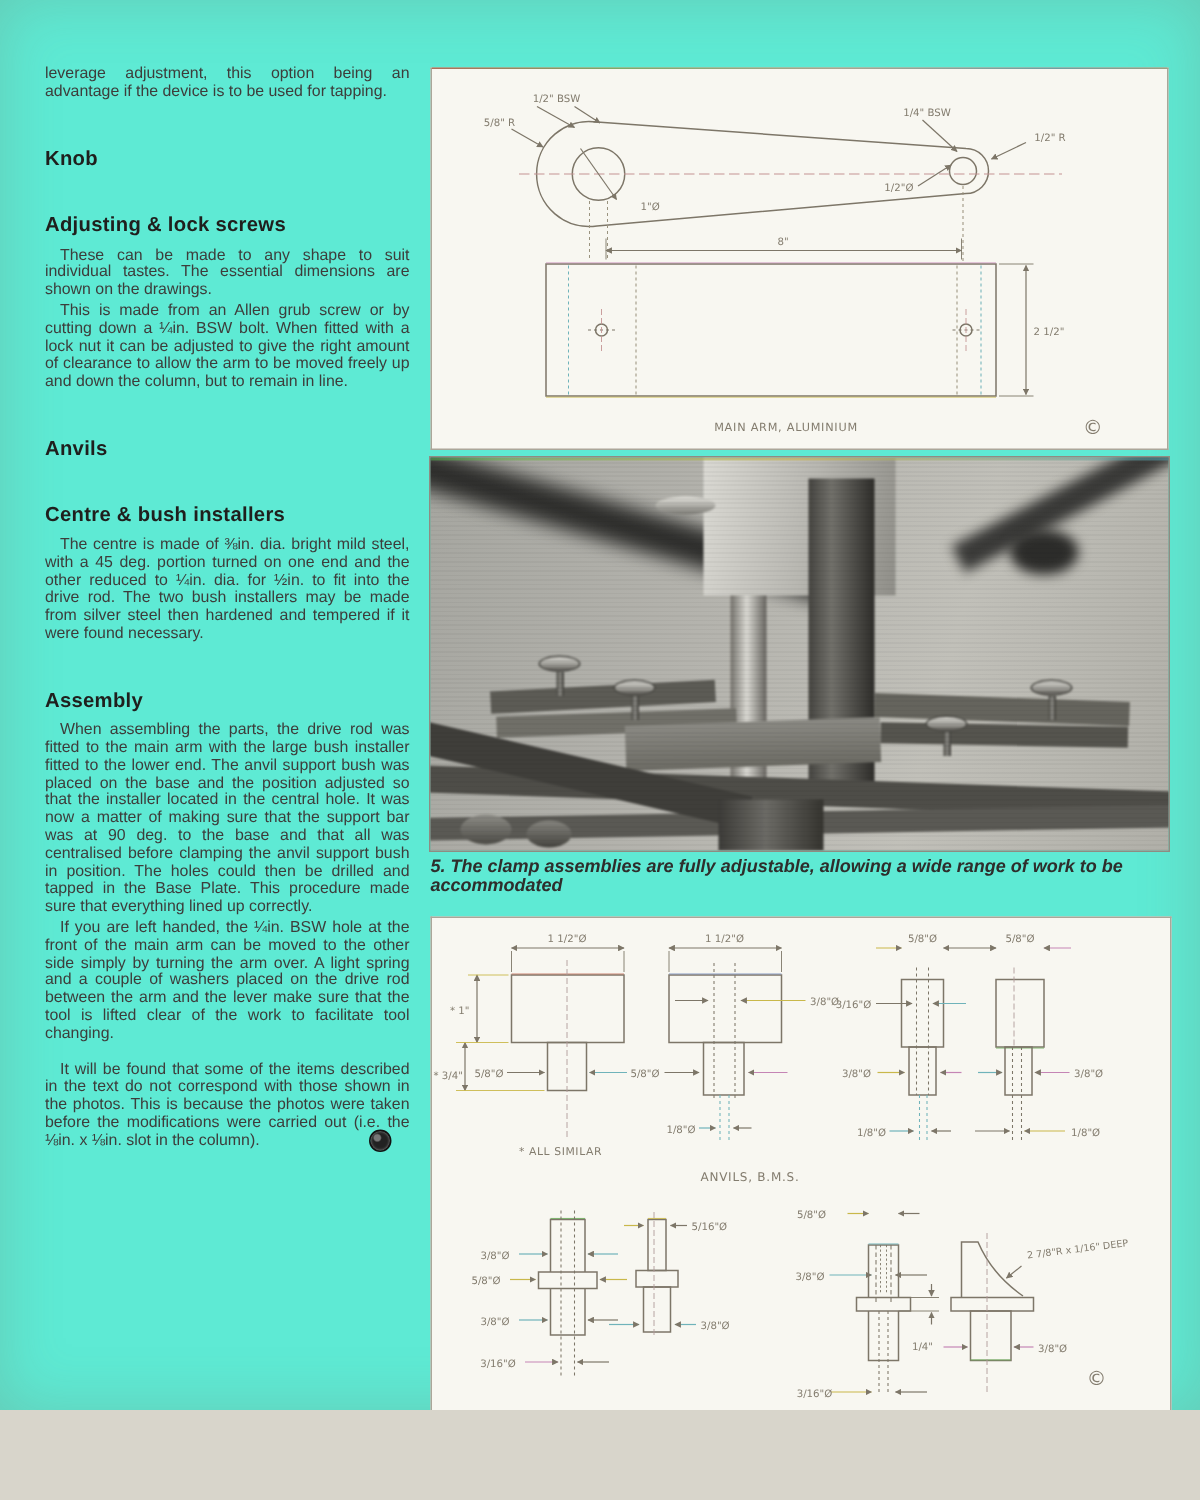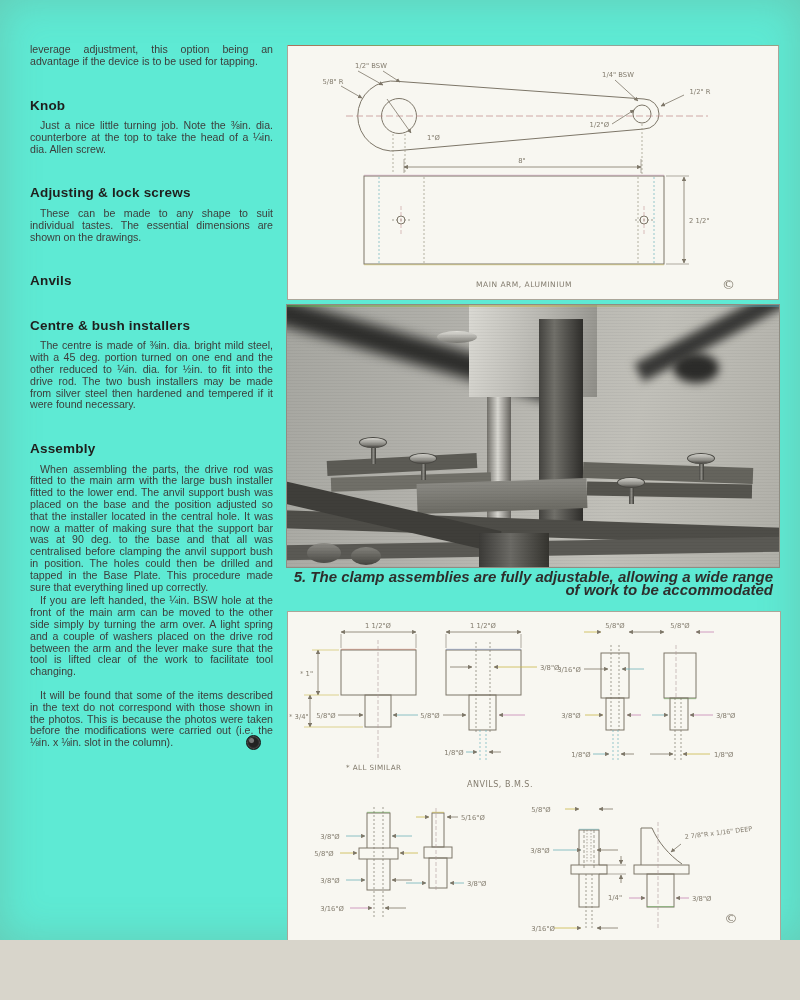--- a/index.html
+++ b/index.html
@@ -34,40 +34,40 @@
   .photo::after{content:"";position:absolute;inset:0;z-index:8;pointer-events:none;
          background:repeating-linear-gradient(0deg,rgba(0,0,0,.035) 0 1px,transparent 1px 3px);}
   .ph{position:absolute;}
   .soft{filter:blur(.7px);}
   .blur6{filter:blur(6px);}
   .blur4{filter:blur(4px);}
   .screwhead{width:26px;height:9px;border-radius:50%;
      background:linear-gradient(180deg,#d6d5cf,#8b8a84 70%,#55534e);border:1px solid #4a4944;}
   .screwstem{width:5px;height:16px;background:linear-gradient(90deg,#4a4944,#8b8a84,#3a3934);margin:0 auto;}
   
-  .caption{position:absolute;left:287px;top:571px;width:486px;font-size:15px;line-height:12.5px;
-           font-weight:bold;font-style:italic;color:#2e2e2c;text-align:right;}
+  .caption{position:absolute;left:287px;top:571px;width:486px;font-size:12px;line-height:12.5px;
+           font-weight:bold;font-style:italic;color:#2e2e2c;}
   
   .footer-l{position:absolute;left:47px;top:957px;font-size:10px;color:#5a5a56;}
   .footer-r{position:absolute;right:16px;top:955px;font-size:11px;font-weight:bold;color:#444441;}
 </style>
 </head>
 <body>
 
 <div class="page">
 
   <div class="article">
     <p class="no-indent">leverage adjustment, this option being an advantage if the device is to be used for tapping.</p>
 
     <h3>Knob</h3>
-    <p>Just a nice little turning job. Note the ⅜in. dia. counterbore at the top to take the head of a ¼in. dia. Allen screw.</p>
 
     <h3>Adjusting &amp; lock screws</h3>
     <p>These can be made to any shape to suit individual tastes. The essential dimensions are shown on the drawings.</p>
 
+    <p>This is made from an Allen grub screw or by cutting down a ¼in. BSW bolt. When fitted with a lock nut it can be adjusted to give the right amount of clearance to allow the arm to be moved freely up and down the column, but to remain in line.</p>
 
     <h3>Anvils</h3>
 
     <h3>Centre &amp; bush installers</h3>
     <p>The centre is made of ⅜in. dia. bright mild steel, with a 45 deg. portion turned on one end and the other reduced to ¼in. dia. for ½in. to fit into the drive rod. The two bush installers may be made from silver steel then hardened and tempered if it were found necessary.</p>
 
     <h3>Assembly</h3>
     <p>When assembling the parts, the drive rod was fitted to the main arm with the large bush installer fitted to the lower end. The anvil support bush was placed on the base and the position adjusted so that the installer located in the central hole. It was now a matter of making sure that the support bar was at 90 deg. to the base and that all was centralised before clamping the anvil support bush in position. The holes could then be drilled and tapped in the Base Plate. This procedure made sure that everything lined up correctly.</p>
     <p>If you are left handed, the ¼in. BSW hole at the front of the main arm can be moved to the other side simply by turning the arm over. A light spring and a couple of washers placed on the drive rod between the arm and the lever make sure that the tool is lifted clear of the work to facilitate tool changing.</p>
     <p class="lastpara">

